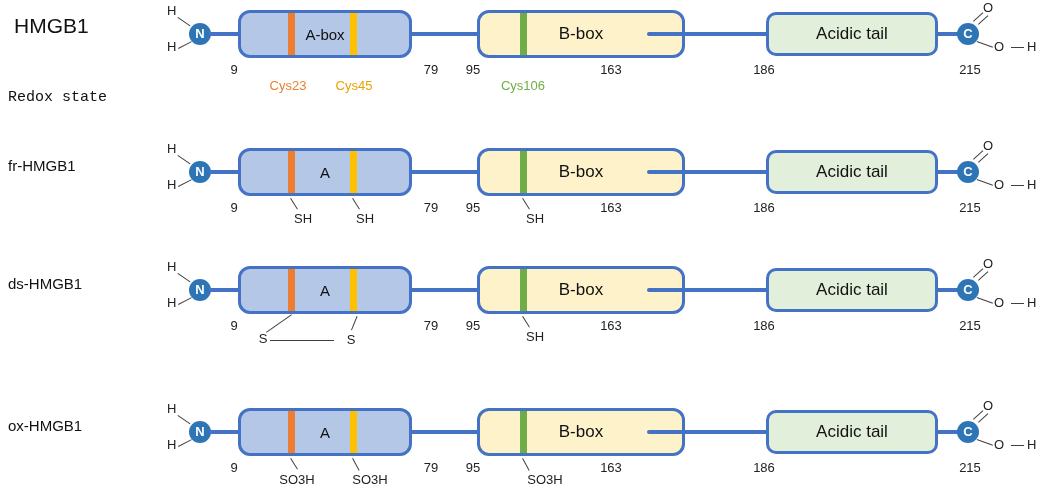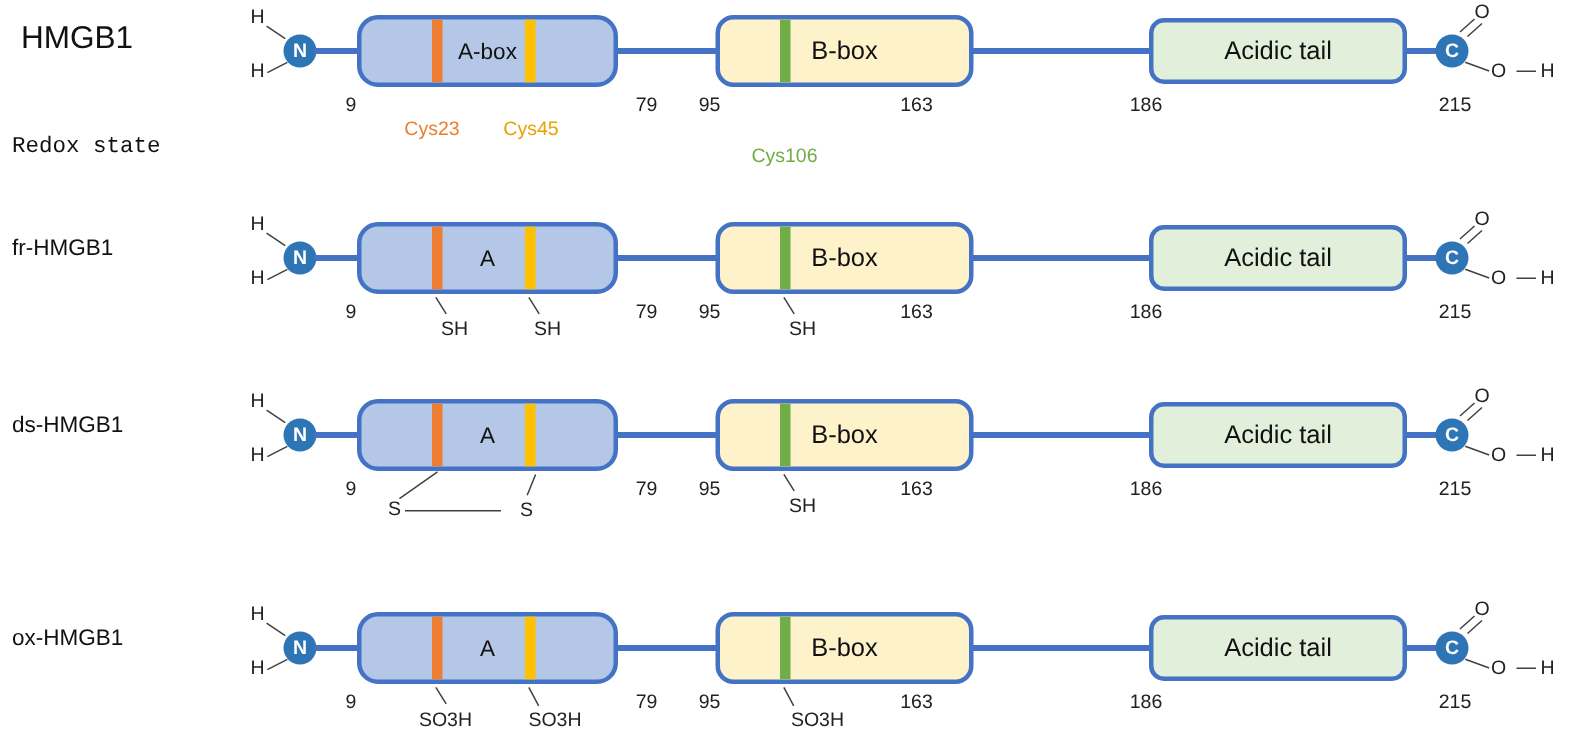--- a/index.html
+++ b/index.html
@@ -15,22 +15,22 @@
 
   
   .bb{position:absolute;top:32px;height:4px;background:var(--line,#4472c4);border-radius:2px;}
   .bb-0{left:209px;width:31px}.bb-1{left:410px;width:69px}
   .bb-2{left:647px;width:121px}.bb-3{left:936px;width:23px}
 
   
   .box{position:absolute;top:10px;height:48px;border:3px solid var(--line,#4472c4);
        border-radius:12px;box-sizing:border-box;display:flex;align-items:center;
        justify-content:center;overflow:hidden;}
-  .abox{left:238px;width:174px;background:var(--abox-fill,#b4c7e7);border-radius:14px;}
-  .bbox{left:477px;width:172px;background:var(--bbox-fill,#fef2cb);}
+  .abox{left:238px;width:174px;background:var(--abox-fill,#b4c7e7);}
+  .bbox{left:477px;width:208px;background:var(--bbox-fill,#fef2cb);}
   .tail{left:766px;width:172px;top:12px;height:44px;border-radius:10px;background:var(--tail-fill,#e2efda);}
   .box-label{font-size:17px;color:#111;z-index:2;white-space:nowrap;}
   .abox .box-label{font-size:15px;}
 
   .stripe{position:absolute;top:0;bottom:0;width:7px;z-index:1;}
   .s-orange{left:47px;background:var(--stripe-orange,#ed7d31);}
   .s-yellow{left:109px;background:var(--stripe-yellow,#ffc000);}
   .s-green{left:40px;background:var(--stripe-green,#70ad47);}
 
   
@@ -53,21 +53,21 @@
 
   
   .num{position:absolute;top:62px;width:30px;text-align:center;font-size:13px;color:#222;}
   .num-a1{left:219px}.num-a2{left:416px}.num-b1{left:458px}
   .num-b2{left:596px}.num-t1{left:749px}.num-t2{left:955px}
 
   
   .site{position:absolute;font-size:13px;text-align:center;color:#222;white-space:nowrap;}
   .row-0 .site1{left:260px;top:78px;width:56px;color:var(--cys23-text,#ed7d31);text-align:center;}
   .row-0 .site2{left:326px;top:78px;width:56px;color:var(--cys45-text,#e8a200);}
-  .row-0 .site3{left:495px;top:78px;width:56px;color:var(--cys106-text,#70ad47);margin-top:18px;}
+  .row-0 .site3{left:495px;top:78px;width:56px;color:var(--cys106-text,#70ad47);}
 
   .row-1 .site1{left:284px;top:73px;width:38px;}
   .row-1 .site2{left:346px;top:73px;width:38px;}
   .row-1 .site3{left:516px;top:73px;width:38px;}
   .row-1 .conn-1{left:291px;top:60px;width:13px;transform:rotate(58deg);}
   .row-1 .conn-2{left:353px;top:60px;width:13px;transform:rotate(58deg);}
   .row-1 .conn-3{left:523px;top:60px;width:13px;transform:rotate(58deg);}
 
   .row-2 .site1{left:250px;top:75px;width:26px;}
   .row-2 .site2{left:338px;top:76px;width:26px;}

